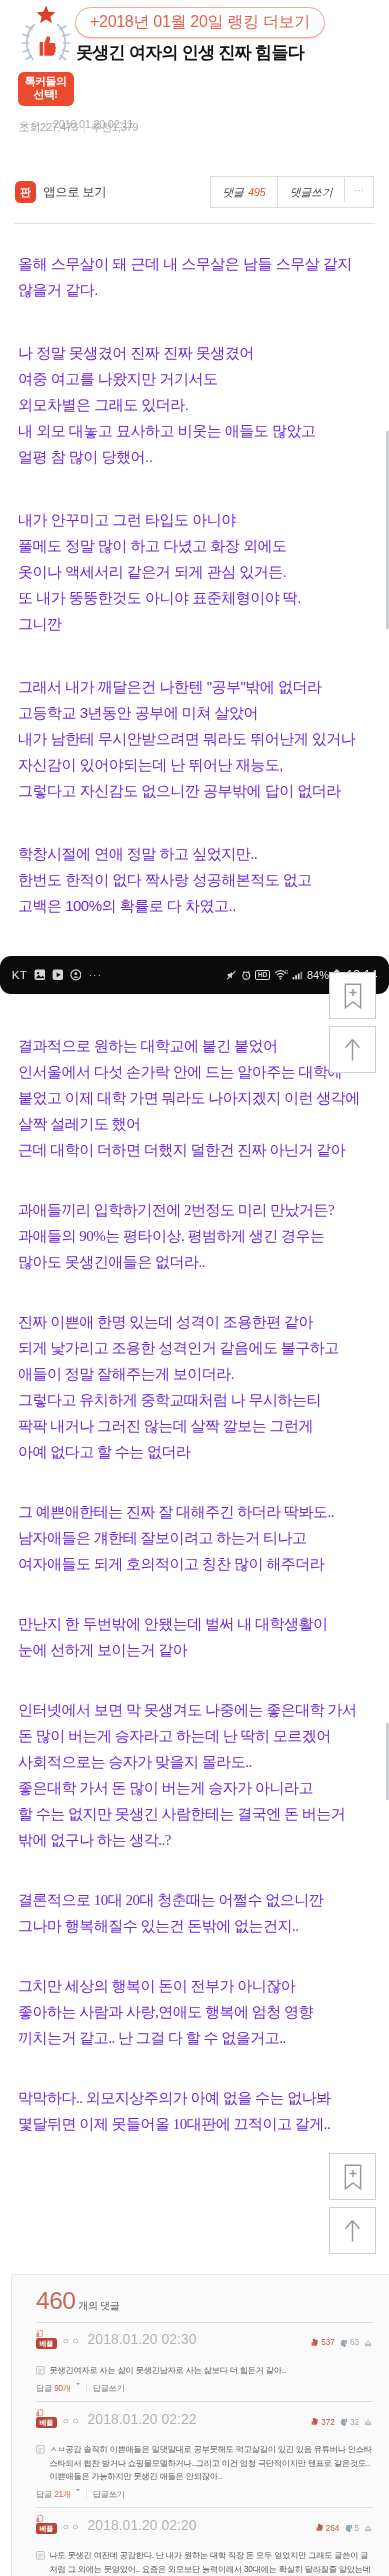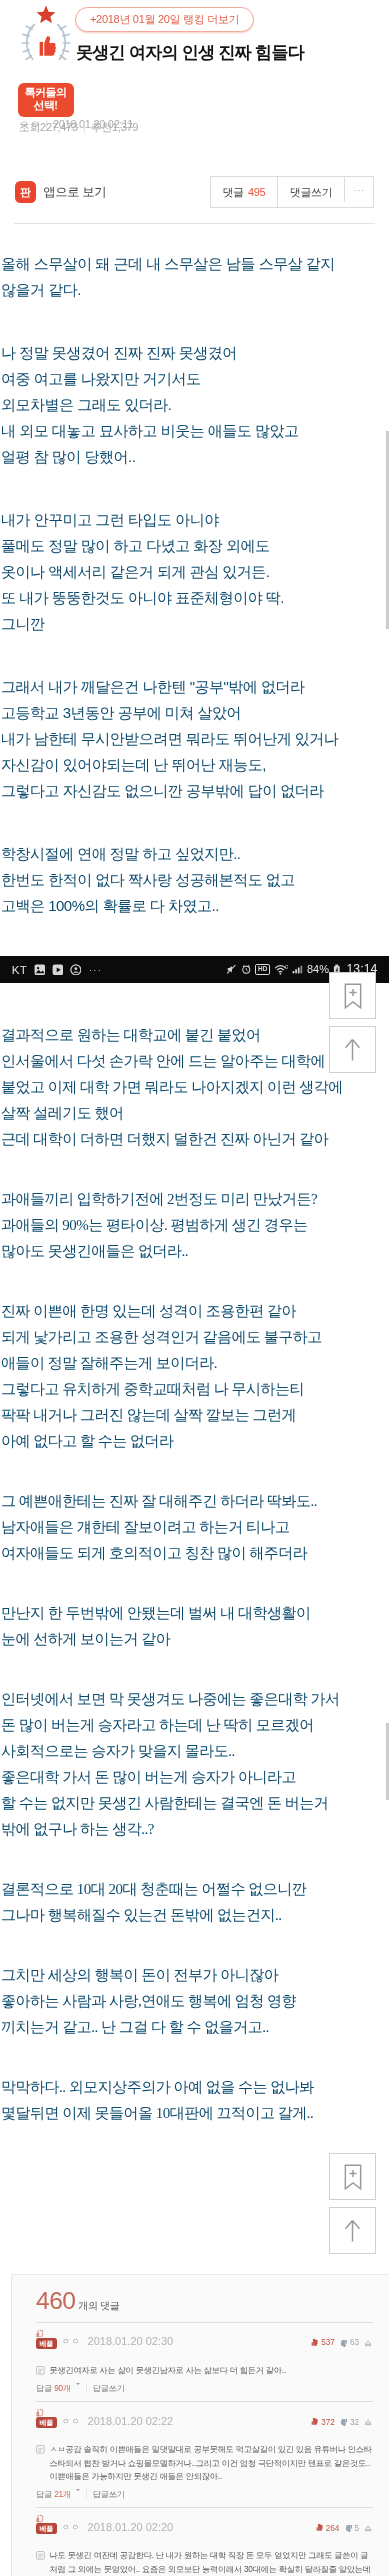--- a/index.html
+++ b/index.html
@@ -7,59 +7,59 @@
   .page {
     position:relative; width:389px; height:2576px; overflow:hidden;
     background:#fff; font-family:"Liberation Sans", sans-serif; color:#222;
   }
   
   .header { position:relative; height:168px; }
   .award { position:absolute; left:15px; top:4.7px; width:61px; text-align:center; }
   .award .star { display:block; margin:0 auto; }
   .award .wreath { display:block; margin:-2.3px auto 0; }
   .award-box {
-    margin:18px auto 0; width:56px; background:#ea4b2f; color:#fff;
+    margin:7px auto 0; width:56px; background:#ea4b2f; color:#fff;
     border-radius:5.8px; font-weight:bold; font-size:11px; line-height:13.4px;
     padding:2.9px 1.2px 4.1px; letter-spacing:-0.6px;
   }
   .pill {
     position:absolute; left:75px; top:7px; display:inline-block;
     border:1.2px solid #f3a899; border-radius:17.5px; padding:4.1px 14px;
-    color:#e2614b; font-size:11px; letter-spacing:-0.3px;
+    color:#e2614b; font-size:16px; letter-spacing:-0.3px;
     box-shadow:0 1.2px 1.2px rgba(240,150,135,.4); background:#fff;
   }
   .title {
     position:absolute; left:76px; top:41px; margin:0; font-size:17px;
     font-weight:bold; color:#141414; letter-spacing:-0.7px;
   }
   .meta { position:absolute; left:18.7px; color:#ababab; font-size:11px; letter-spacing:-0.3px; }
   .meta-1 { top:117px; } .meta-2 { top:120px; }
   .meta .sep { color:#d8d8d8; padding:0 5.3px; font-size:10px; }
   
   .appbar { display:flex; justify-content:space-between; align-items:center; margin:8.2px 14.6px 0; }
   .open-app { display:flex; align-items:center; gap:7px; font-size:12.3px; color:#3a3a3a; letter-spacing:-0.3px; }
   .pann-ic {
     width:21.6px; height:21.6px; background:#e9452e; color:#fff; border-radius:5.3px;
     display:flex; align-items:center; justify-content:center; font-size:11px; font-weight:bold;
   }
-  .btn-group { display:flex; align-items:flex-start; border:0.6px solid #dcdcdc; background:#fff; }
+  .btn-group { display:flex; align-items:flex-start; border:0.6px solid #dcdcdc; background:#fff;font-style:italic; }
   .btn { padding:7.6px 11.7px; font-size:11px; color:#3f3f3f; letter-spacing:-0.3px; border-left:0.6px solid #dcdcdc; display:flex; align-items:center; }
   .btn:first-child { border-left:none; }
   .btn .cnt { color:#e8553f; margin-left:4.1px; }
   .btn.more { color:#9a9a9a; padding:7.6px 8.8px; font-size:8.8px; letter-spacing:0.6px; }
   .divider { height:0.6px; background:#e3e3e3; margin:15px 14px 0; }
   
-  .body-part { padding:27px 1px 0; font-size:15px; line-height:26px; color:#0c4a6e; letter-spacing:-0.5px; }
+  .body-part { padding:27px 18px 0; font-size:15px; line-height:26px; color:#6d28d9; letter-spacing:-0.5px; }
   .body-part p { margin:0 0 37px; }
   .body-part.part2 { padding-top:39px; }
   .body-part.part2 p { margin-bottom:34px;font-family:Liberation Serif, serif; }
   
   .statusbar {
-    height:27px; background:#0b0b0b; display:flex; align-items:center;
-    justify-content:space-between; padding:0 11.7px;
+    height:38px; background:#0b0b0b; display:flex; align-items:center;
+    justify-content:space-between; padding:0 11.7px;border-radius:11px;
   }
   .sb-left, .sb-right { display:flex; align-items:center; }
   .sb-left { gap:6.4px; } .sb-right { gap:4.1px; }
   .sb-carrier { color:#e3e3e3; font-size:11.7px; letter-spacing:0.3px; }
   .sb-dots { color:#cfcfcf; font-size:9.4px; letter-spacing:1.2px; margin-left:1.2px; }
   .sb-pct { color:#e6e6e6; font-size:11px; }
   .sb-time { color:#efefef; font-size:12.3px; margin-left:1.8px; }
   .hd-badge { color:#dedede; border:0.6px solid #dedede; border-radius:1.8px; font-size:6.4px; padding:0 1.8px; line-height:8.8px; font-weight:bold; }
   
   .float-btn {
@@ -79,21 +79,21 @@
   }
   .c-count { display:flex; align-items:baseline; }
   .c-count .big { font-size:24.6px; color:#c4695a; letter-spacing:-0.6px; }
   .c-count .suffix { font-size:10px; color:#555; margin-left:2.9px; letter-spacing:-0.3px; }
   .c-divider { height:0.6px; background:#dedede; margin:7px 0 0; }
   .comment { padding-top:7.6px; }
   .c-head { display:flex; align-items:flex-end; }
   .best { display:flex; flex-direction:column; align-items:flex-start; line-height:1; }
   .best-badge { background:#b5473a; color:#fff; font-size:7px; padding:1.8px 3.5px 2.3px; border-radius:2.3px; font-weight:bold; margin-top:0.6px; letter-spacing:-0.3px; }
   .c-author { font-size:8.2px; color:#8a8a8a; margin-left:5.3px; padding-bottom:1.8px; letter-spacing:1.2px; }
-  .c-date { font-size:11px; color:#b3b3b3; margin-left:7px; padding-bottom:1.8px; }
+  .c-date { font-size:14px; color:#b3b3b3; margin-left:7px; padding-bottom:1.8px; }
   .c-votes { margin-left:auto; display:flex; align-items:center; gap:5.3px; padding-bottom:1.8px;justify-content:flex-end; }
   .vote { display:flex; align-items:center; gap:2.3px; font-size:8.2px; }
   .vote.up { color:#c0564a; } .vote.down { color:#9aa6b2; }
   .c-body { display:flex; gap:4.7px; margin-top:15px; font-size:8.2px; line-height:13.4px; color:#555; letter-spacing:-0.2px; }
   .c-body .q-ic { flex:0 0 auto; margin-top:1.8px; }
   .c-foot { margin-top:5.3px; font-size:8.2px; color:#777; display:flex; align-items:flex-start; gap:5.3px; letter-spacing:-0.2px; }
   .reply-cnt { color:#d3604f; }
   .caret { width:0; height:0; border-left:2.3px solid transparent; border-right:2.3px solid transparent; border-top:2.9px solid #9a9a9a; display:inline-block; }
   .vbar { color:#dcdcdc; }
 </style>

